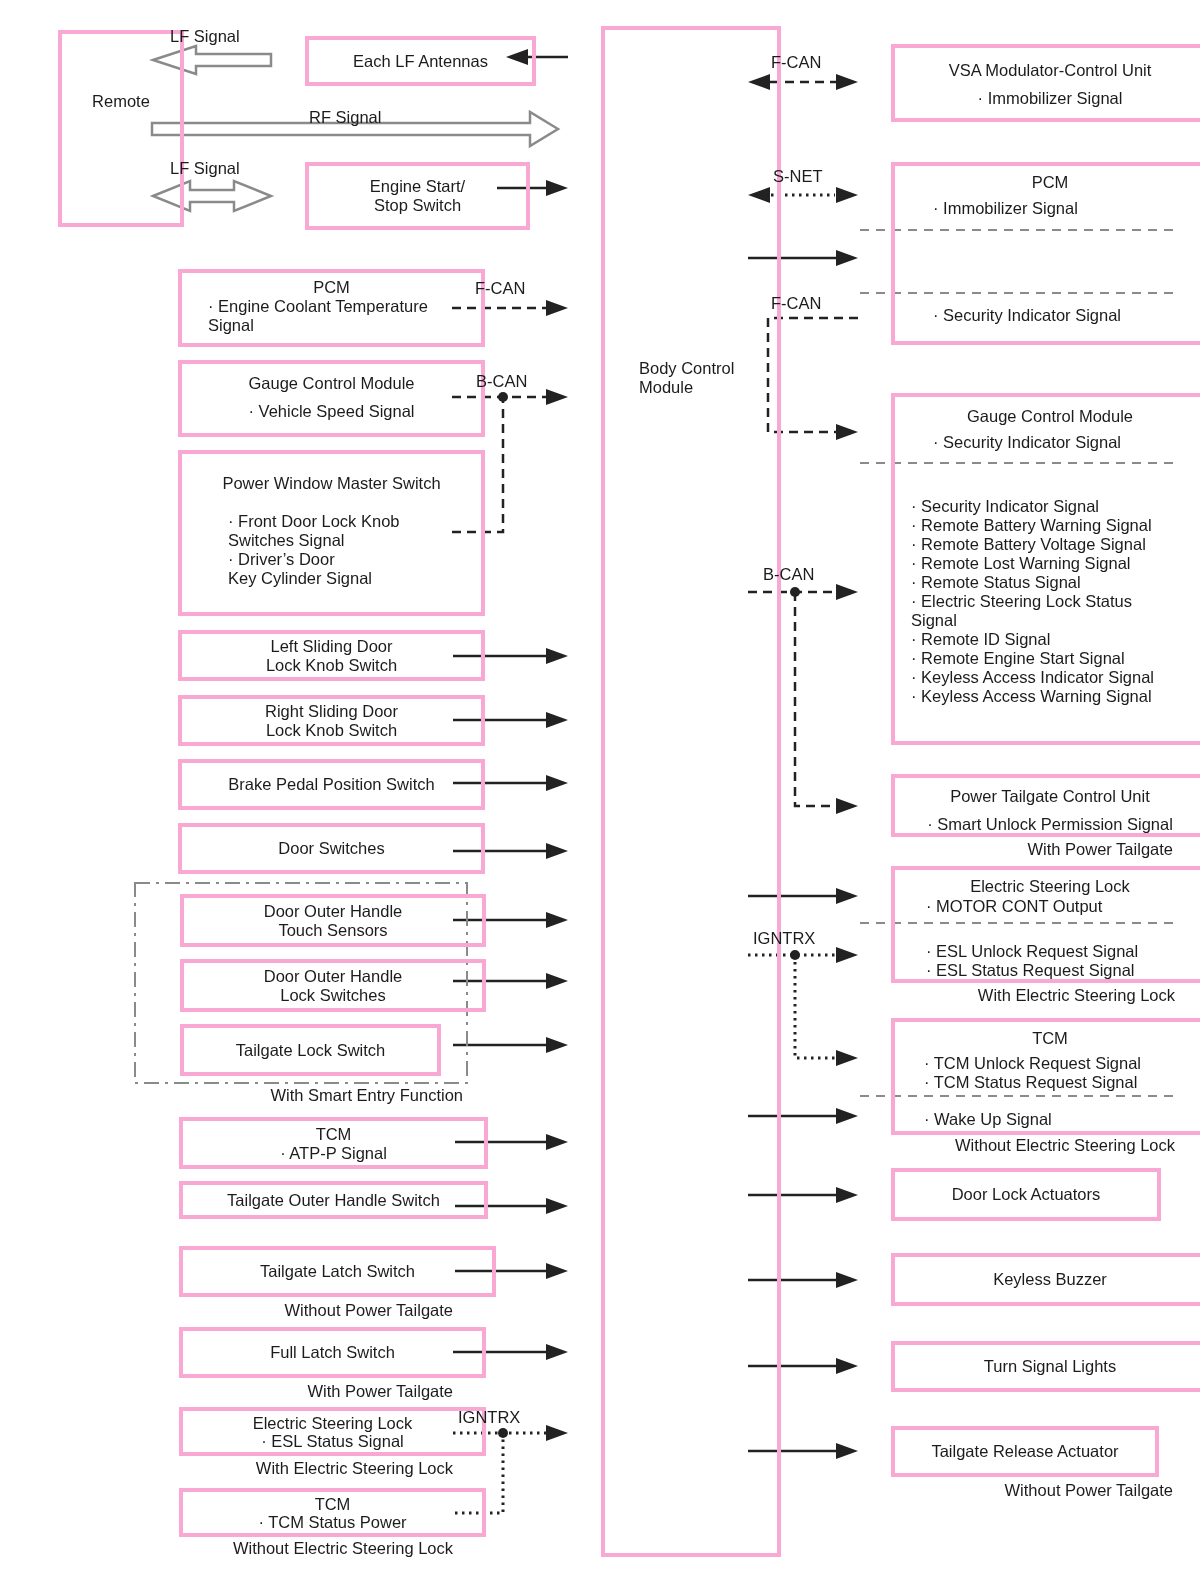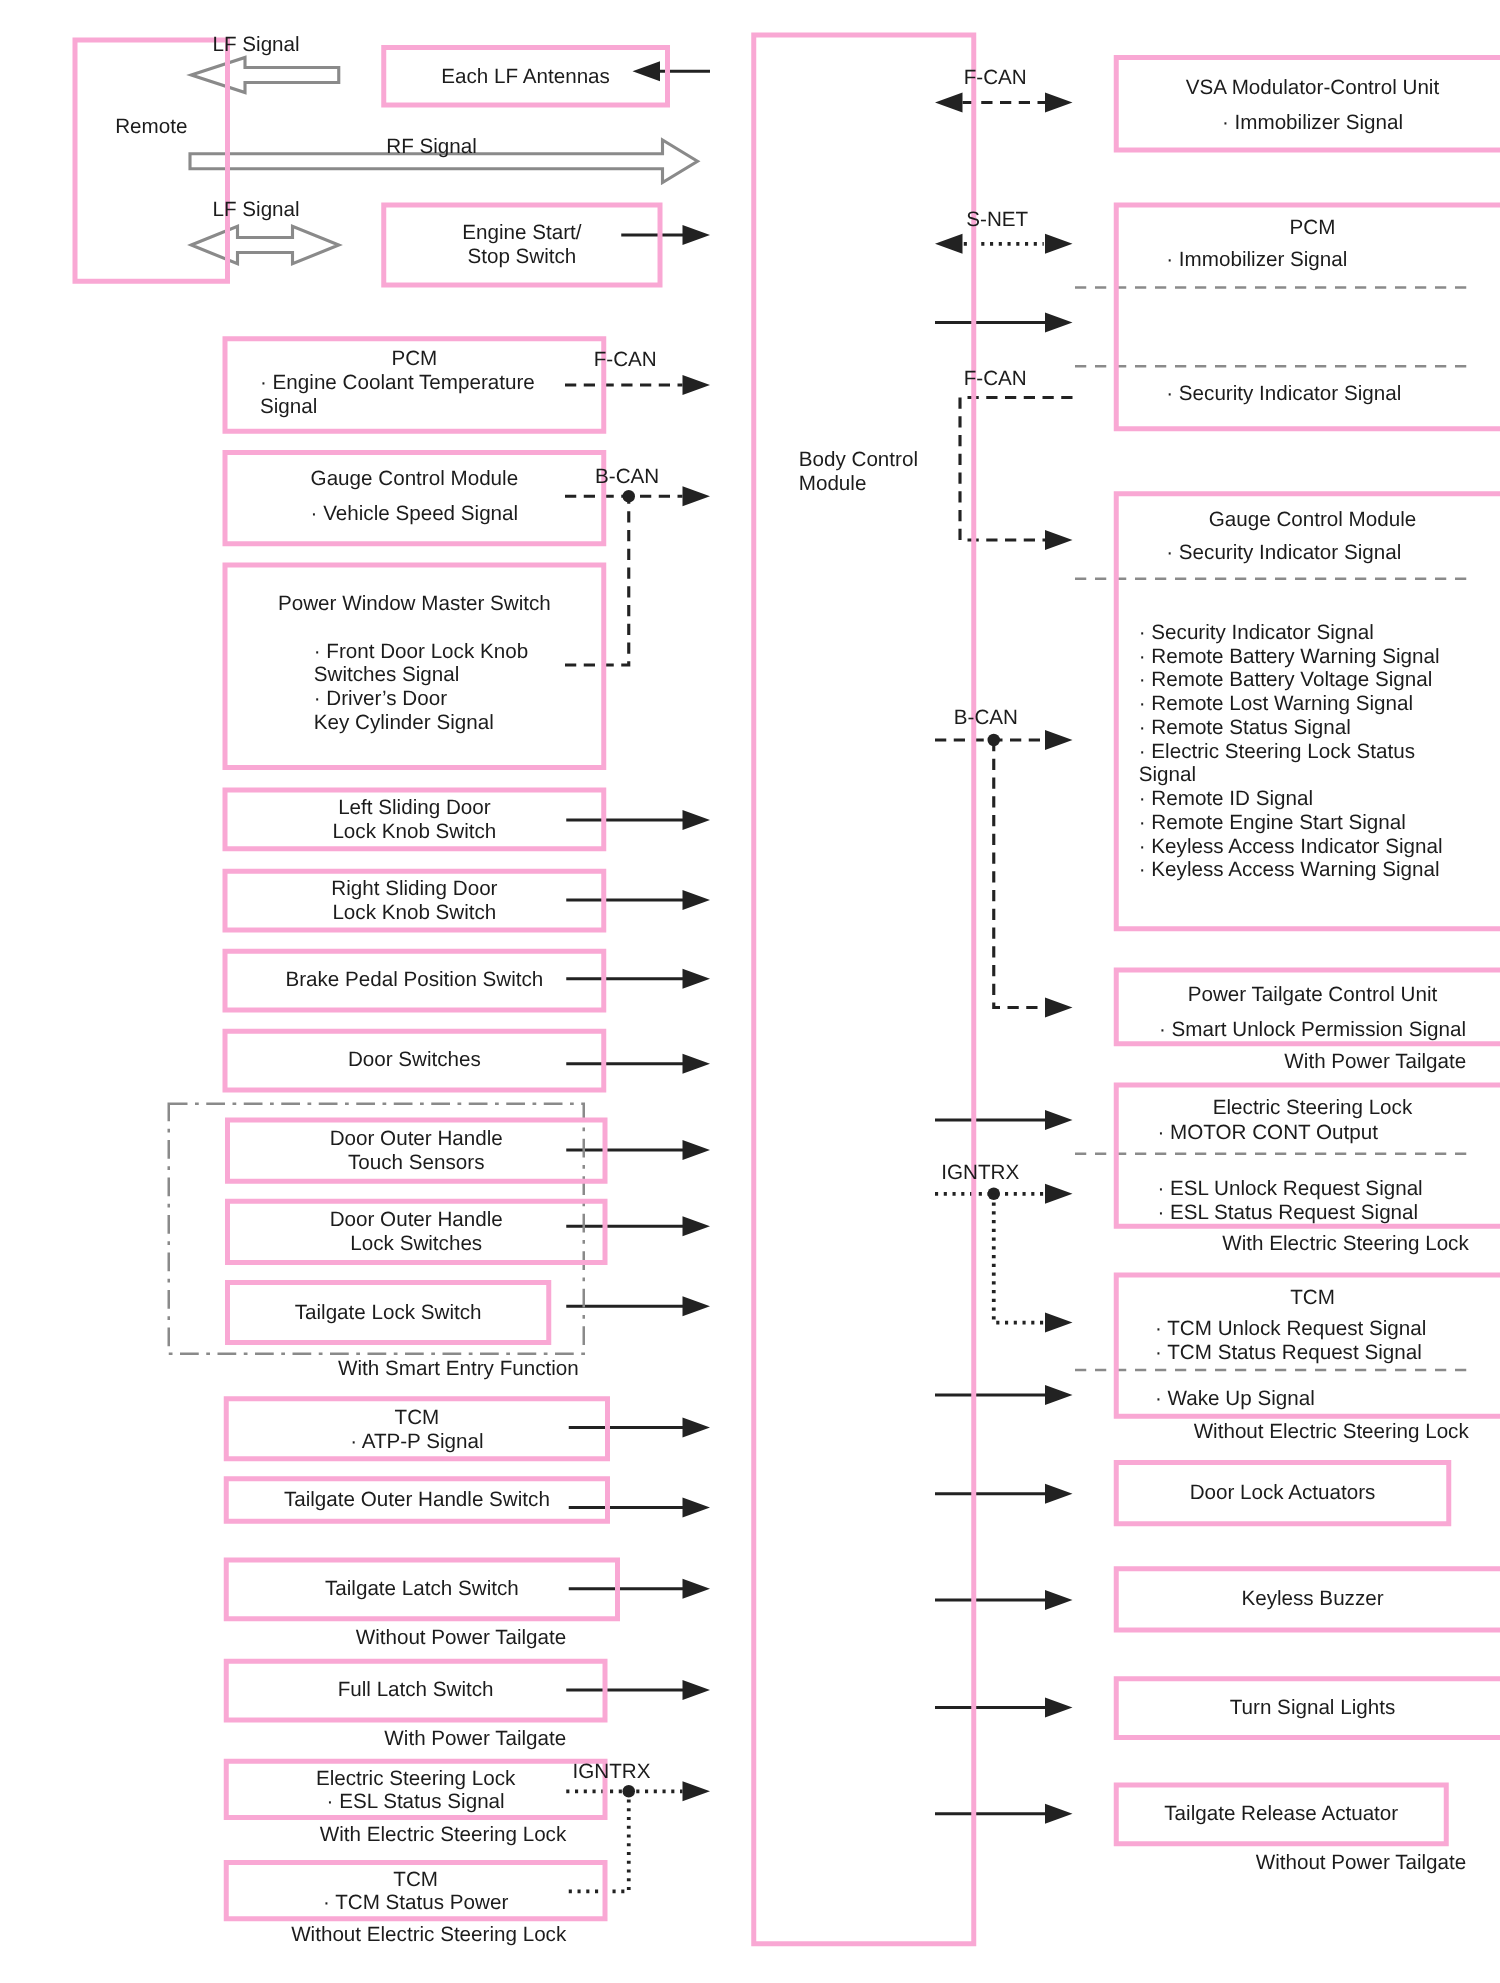--- a/index.html
+++ b/index.html
@@ -152,21 +152,21 @@
 Signal</div>
 </div>
 
 <div class="box" style="left:145px; top:360px; width:307px; height:77px; padding-top:10px;">
   <div>Gauge Control Module</div>
   <div class="lines" style="margin-top:9px;">· Vehicle Speed Signal</div>
 </div>
 
 <div class="box" style="left:145px; top:450px; width:307px; height:166px; padding-top:20px;">
   <div>Power Window Master Switch</div>
-  <div class="lines la" style="padding-left:69px; margin-top:19px;">· Front Door Lock Knob
+  <div class="lines la" style="padding-left:46px; margin-top:19px;">· Front Door Lock Knob
 Switches Signal
 · Driver’s Door
 Key Cylinder Signal</div>
 </div>
 
 <div class="box vc" style="left:145px; top:630px; width:307px; height:51px;">
   <div class="lines">Left Sliding Door
 Lock Knob Switch</div>
 </div>
 

